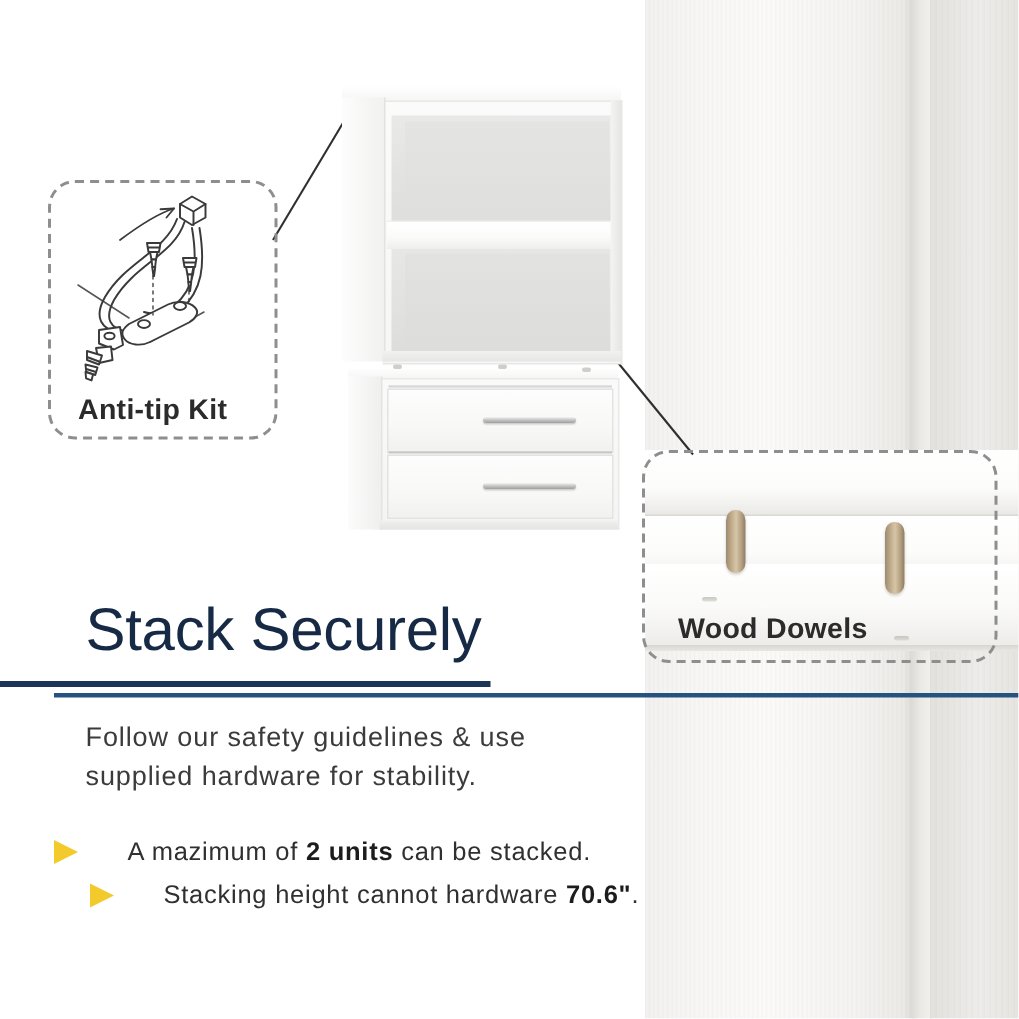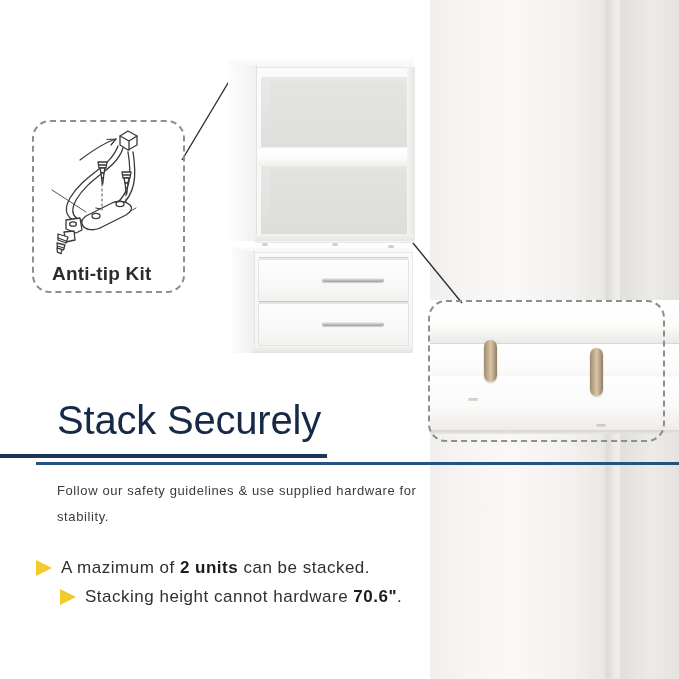--- a/index.html
+++ b/index.html
@@ -186,34 +186,34 @@
     letter-spacing:-.2px;white-space:nowrap;
   }
   .rule-thick{
     position:absolute;left:0px;top:454px;width:327px;height:4px;background:#1d3557;
   }
   .rule-thin{
     position:absolute;left:36px;top:462px;width:643px;height:3px;background:#26527f;
   }
   .subtext{
     position:absolute;left:57px;top:478px;width:360px;
-    font-size:13px;line-height:26px;color:#3b3b3b;letter-spacing:.6px;
+    font-size:18px;line-height:26px;color:#3b3b3b;letter-spacing:.6px;
   }
 
   .bullets{position:absolute;left:36px;top:558px;width:400px;}
   .bullet-row{position:relative;height:29px;white-space:nowrap;}
   .bullet-row.indent{padding-left:24px;}
   .tri{
     display:inline-block;width:0;height:0;vertical-align:middle;
     border-top:8px solid transparent;border-bottom:8px solid transparent;
     border-left:16px solid #f2ca2b;margin-right:9px;
   }
   .btext{
     display:inline-block;vertical-align:middle;
-    font-size:17px;color:#303030;letter-spacing:.5px;
+    font-size:17px;color:#303030;letter-spacing:.5px;margin-left:24px;
   }
   .btext b{font-weight:700;color:#1c1c1c;}
 </style>
 </head>
 <body>
 
 <div id="stage">
 
   <div class="photo-wrap">
     <div class="photo-main"></div>
@@ -316,20 +316,21 @@
         <line x1="18" y1="114" x2="26" y2="117"></line>
         <line x1="17.5" y1="122" x2="24" y2="124"></line>
       </g>
       <ellipse cx="33" cy="100" rx="3.4" ry="2.2"></ellipse>
     </g>
   </svg>
 
   <div class="callout-label" id="antitip-label">Anti-tip Kit</div>
 
   <div class="callout" id="dowels-box"></div>
+  <div class="callout-label" id="dowels-label">Wood Dowels</div>
 
   <div class="headline">Stack Securely</div>
   <div class="rule-thick"></div>
   <div class="rule-thin"></div>
   <div class="subtext">Follow our safety guidelines &amp; use supplied hardware for stability.</div>
 
   <div class="bullets">
     <div class="bullet-row">
       <span class="tri"></span><span class="btext"><span>A mazimum of </span><b>2 units</b><span> can be stacked.</span></span>
     </div>

